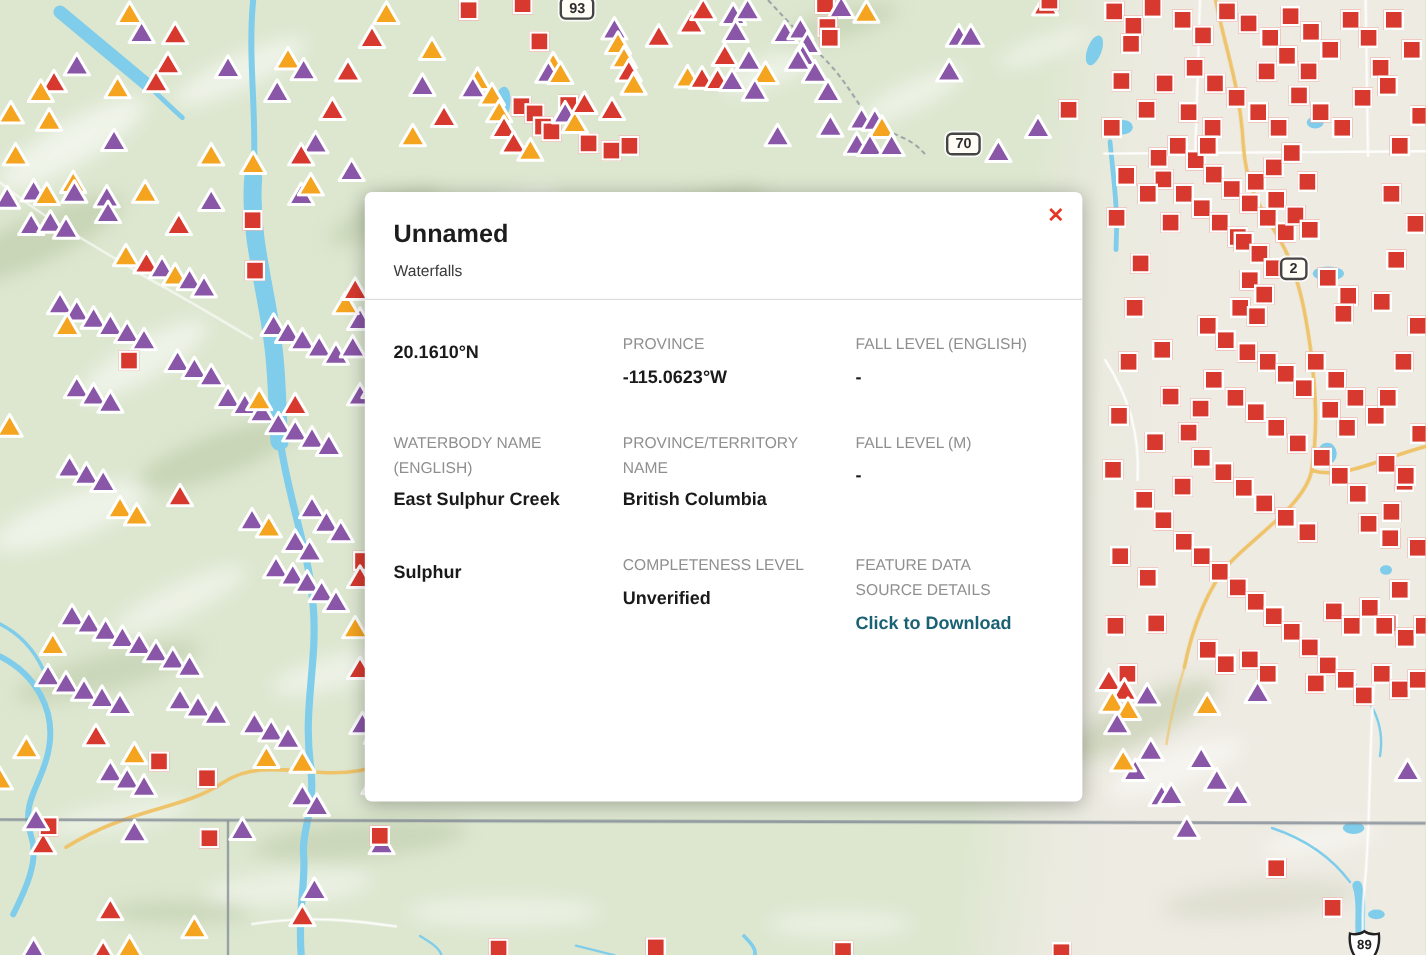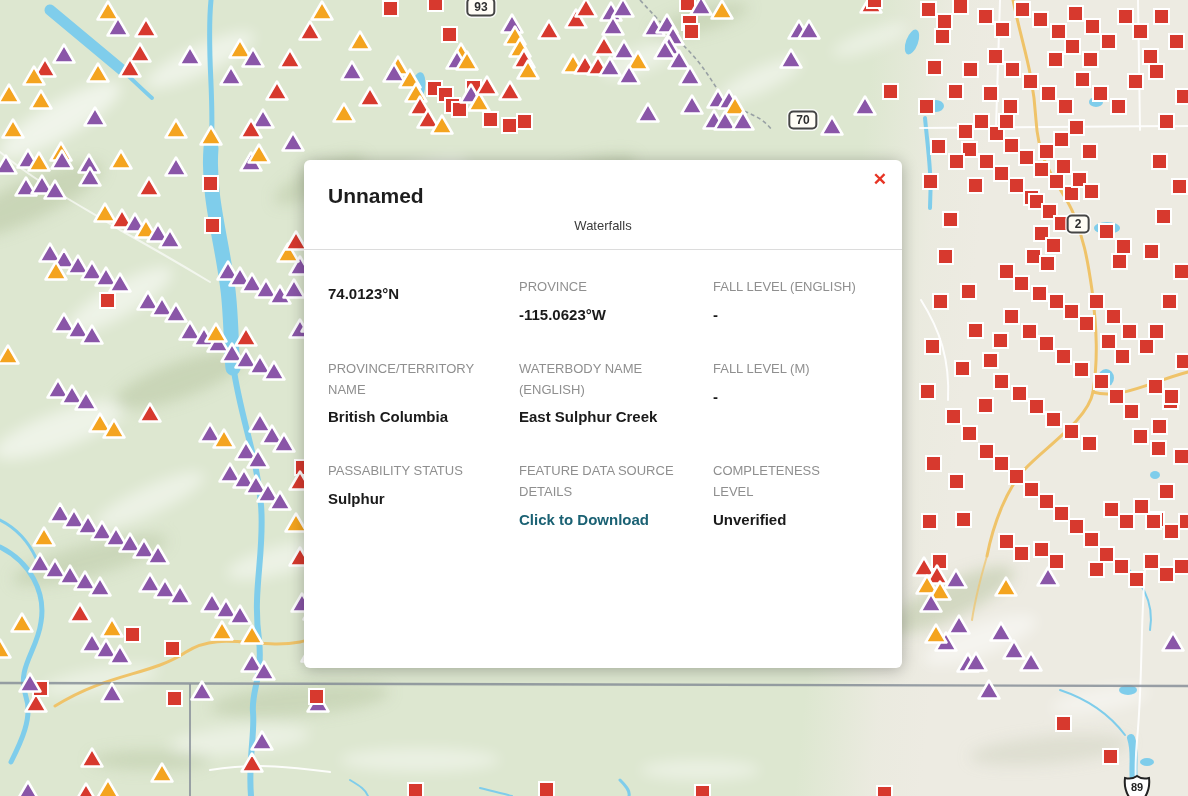--- a/index.html
+++ b/index.html
@@ -13,21 +13,21 @@
   .shield{position:absolute;transform:translate(-50%,-50%);z-index:5;}
   .shield.box{background:#fffdf6;border:2px solid #454545;border-radius:5px;padding:0px 6px 1px;
     font-size:12px;font-weight:bold;color:#2e2e2e;box-shadow:0 0 0 1.5px rgba(255,255,255,.8);}
   .shield.us{width:30px;height:34px;}
 
   
   .card{position:absolute;left:304px;top:132px;width:598px;height:508px;background:#fff;
     border-radius:6px;box-shadow:0 2px 16px rgba(0,0,0,.28);z-index:10;margin-top:28px;}
   .card-header{position:relative;padding:24px 24px 16px;border-bottom:1px solid #dcdcdc;}
   .card-title{margin:0 0 10px;font-size:21px;font-weight:bold;color:#1d1d1d;}
-  .card-subtitle{font-size:13px;color:#3a3a3a;text-align:center;}
+  .card-subtitle{font-size:13px;color:#3a3a3a;}
   .tabs{position:absolute;top:24px;right:60px;display:flex;gap:26px;font-size:17px;white-space:nowrap;}
   .tab{cursor:pointer;}
   .tab.active{color:#e73424;font-weight:bold;}
   .tab.inactive{color:#9c9c9c;}
   .close{position:absolute;top:11px;right:15px;color:#e73424;font-size:17px;font-weight:bold;cursor:pointer;line-height:1;}
   .card-body{padding:27px 24px;display:grid;grid-template-columns:191px 194px auto;row-gap:36px;align-content:start;}
   .flabel{font-size:13px;color:#8f8f8f;line-height:1.6;padding-right:20px;}
   .fvalue{font-size:15px;font-weight:bold;color:#1a1a1a;margin-top:8px;padding-right:14px;}
   .fvalue.link{color:#1a6173;cursor:pointer;}
 </style>
@@ -1015,48 +1015,47 @@
 </div>
 
 <div class="card">
   <div class="card-header">
     <h1 class="card-title">Unnamed</h1>
     <div class="card-subtitle">Waterfalls</div>
     <span class="close">✕</span>
   </div>
   <div class="card-body" id="field-grid">
       <div>
-        <div class="fvalue">74.0123°N</div>
+        <div class="fvalue">20.1610°N</div>
       </div>
       <div>
         <div class="flabel">PROVINCE</div>
         <div class="fvalue">-115.0623°W</div>
       </div>
       <div>
         <div class="flabel">FALL LEVEL (ENGLISH)</div>
         <div class="fvalue">-</div>
       </div>
       <div>
+        <div class="flabel">WATERBODY NAME (ENGLISH)</div>
+        <div class="fvalue">East Sulphur Creek</div>
+      </div>
+      <div>
         <div class="flabel">PROVINCE/TERRITORY NAME</div>
         <div class="fvalue">British Columbia</div>
-      </div>
-      <div>
-        <div class="flabel">WATERBODY NAME (ENGLISH)</div>
-        <div class="fvalue">East Sulphur Creek</div>
       </div>
       <div>
         <div class="flabel">FALL LEVEL (M)</div>
         <div class="fvalue">-</div>
       </div>
       <div>
-        <div class="flabel">PASSABILITY STATUS</div>
         <div class="fvalue">Sulphur</div>
+      </div>
+      <div>
+        <div class="flabel">COMPLETENESS LEVEL</div>
+        <div class="fvalue">Unverified</div>
       </div>
       <div>
         <div class="flabel">FEATURE DATA SOURCE DETAILS</div>
         <div class="fvalue link">Click to Download</div>
       </div>
-      <div>
-        <div class="flabel">COMPLETENESS LEVEL</div>
-        <div class="fvalue">Unverified</div>
-      </div>
     </div>
 </div>
 
 </body></html>

